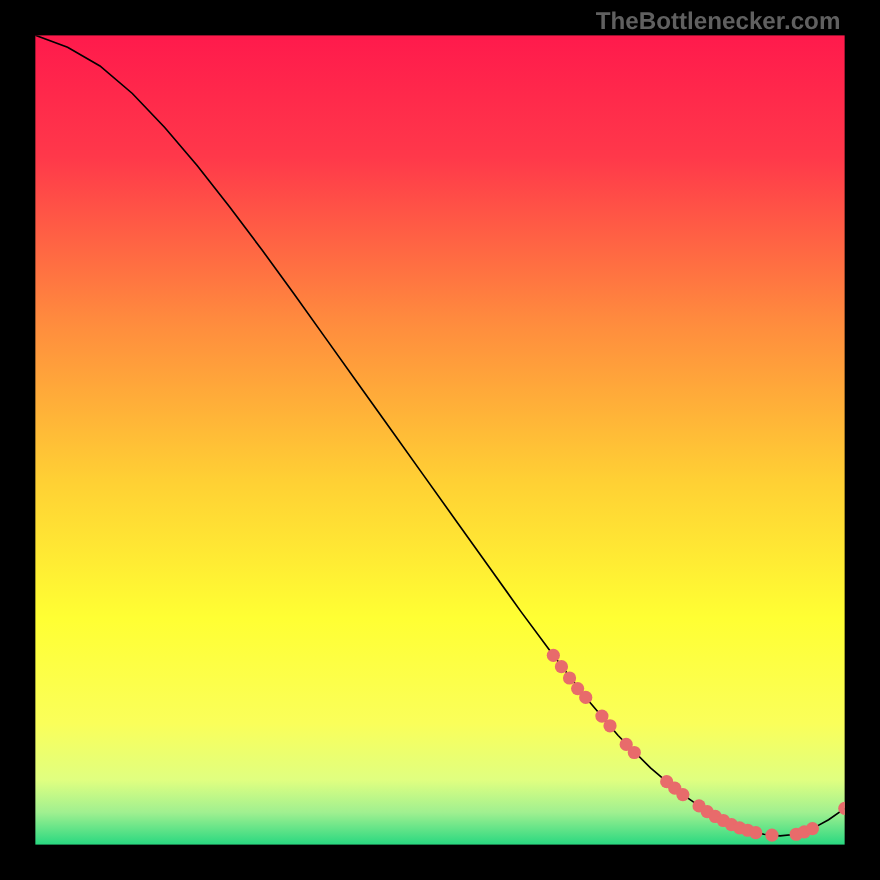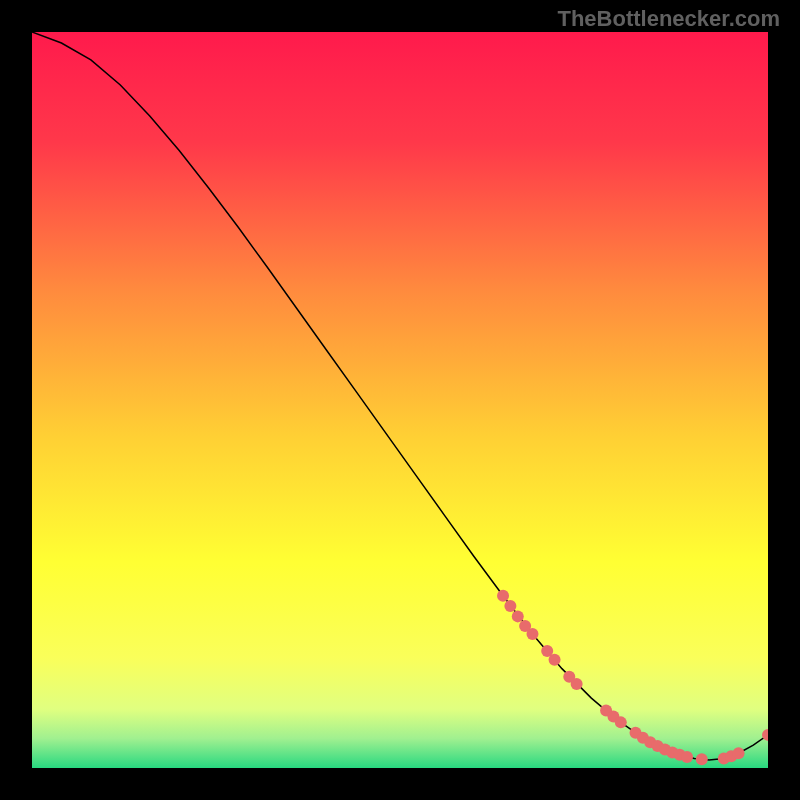--- a/index.html
+++ b/index.html
@@ -6,21 +6,21 @@
   body {
     width: 800px;
     height: 800px;
     background: #000;
     position: relative;
     font-family: Arial, sans-serif;
   }
   .watermark {
     position: absolute;
     top: 6px;
-    right: 20px;
+    right: 36px;
     color: #606060;
     font-size: 22px;
     font-weight: bold;
     z-index: 10;
   }
   .plot-area {
     position: absolute;
     left: 32px;
     top: 32px;
     width: 736px;

